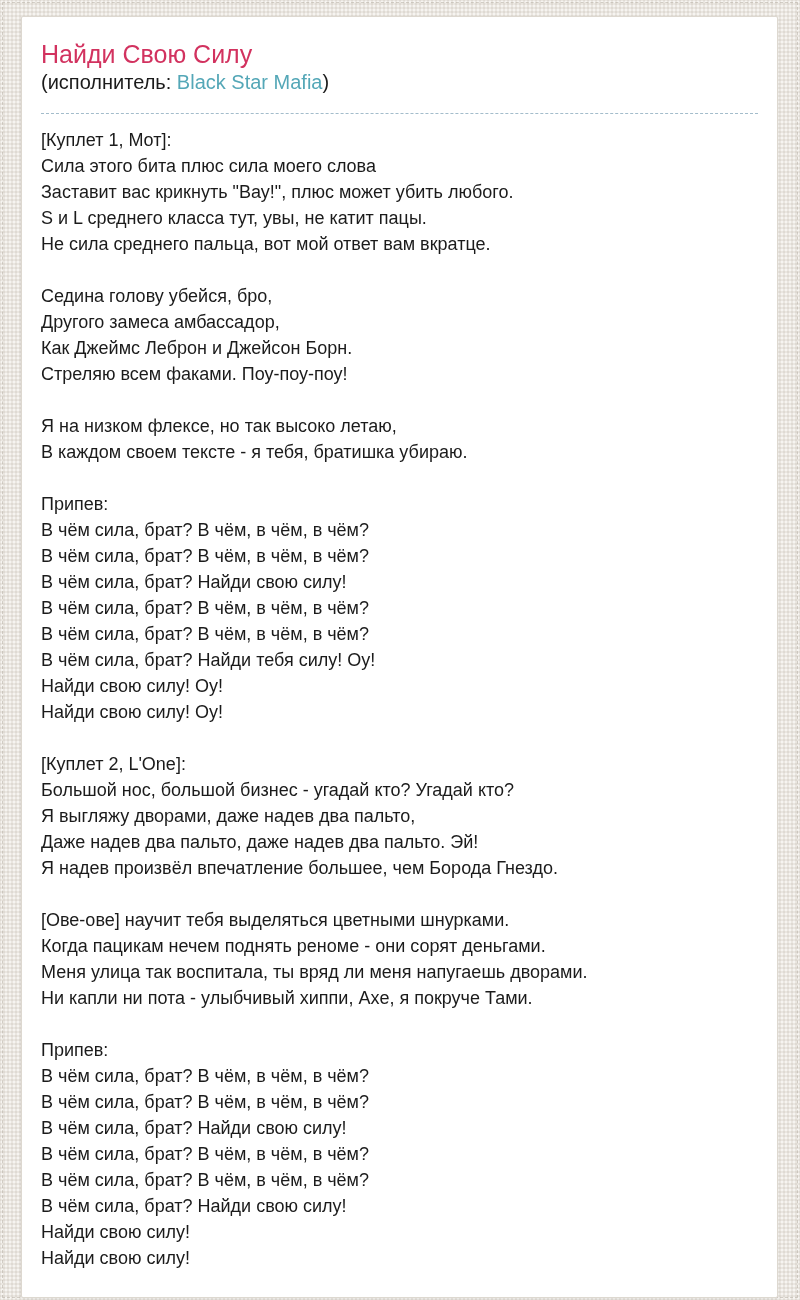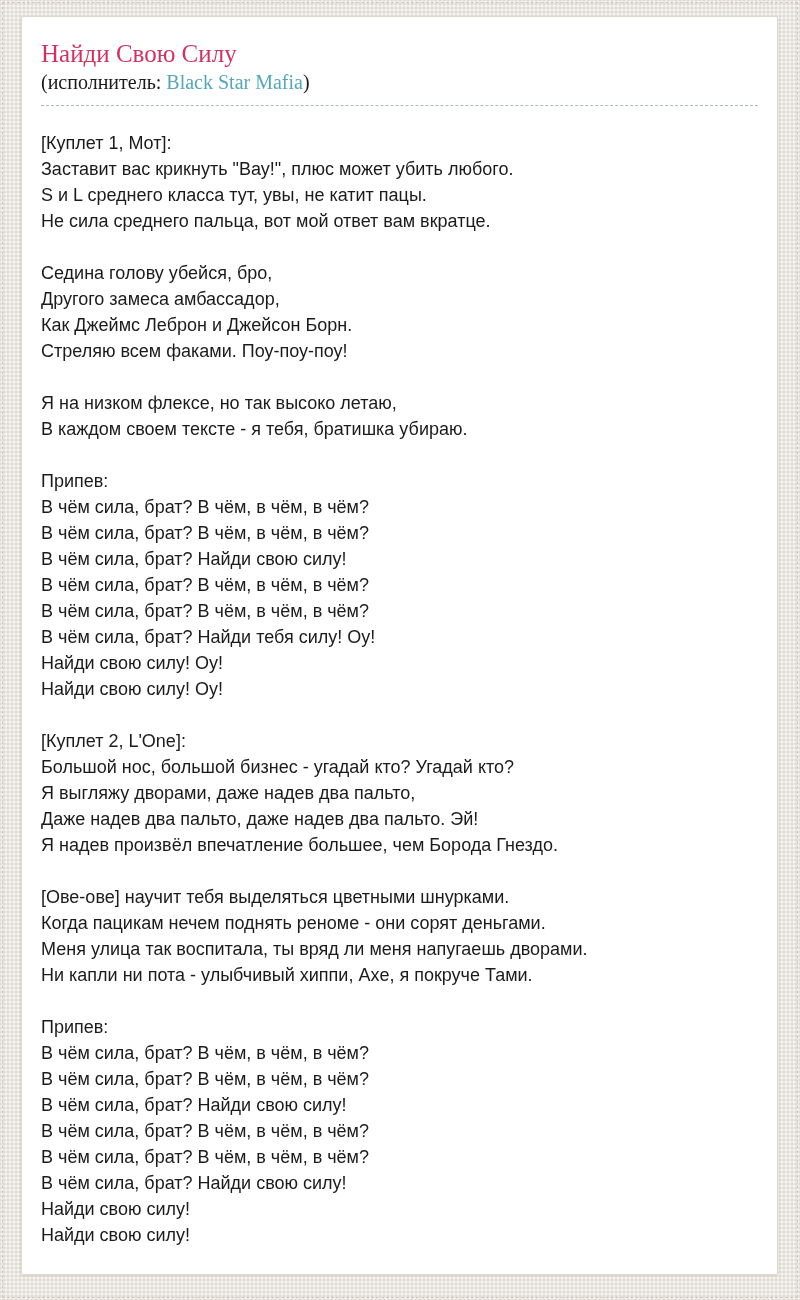--- a/index.html
+++ b/index.html
@@ -31,62 +31,62 @@
     min-height: 1257px;
     box-sizing: border-box;
     background: var(--card, #ffffff);
     border: 1px solid #ddd8d0;
     border-radius: 2px;
     box-shadow: 0 1px 3px rgba(0,0,0,0.07);
     padding: 22px 19px 26px 19px;
   }
   .card-header {
     border-bottom: 1px dashed var(--divider, #a3bccb);
-    padding-bottom: 12px;
-    font-family: Liberation Serif, serif;
+    padding-bottom: 20px;
   }
   h1.song-title {
     margin: 0;
     font-size: 25px;
     font-weight: 400;
     line-height: 30px;
     color: var(--title, #d2325f);
   }
   .artist-line {
     margin: 3px 0 0 0;
     font-size: 20px;
     line-height: 21px;
     color: var(--text, #222222);
   }
   .artist-link {
     color: var(--artist-link, #54a7b7);
     text-decoration: none;
     cursor: pointer;
   }
   .lyrics {
-    margin-top: 24px;
+    margin-top: 13px;
     font-size: 18px;
     line-height: 26px;
     color: var(--text, #1b1b1b);
   }
   .lyric-line { white-space: pre-wrap; }
 </style>
 </head>
 <body>
 
 <div class="page-edge"></div>
 
 <main class="card">
   <div class="card-header">
     <h1 class="song-title">Найди Свою Силу</h1>
     <p class="artist-line"><span>(исполнитель: </span><a class="artist-link" href="#">Black Star Mafia</a><span>)</span></p>
   </div>
 
   <div class="lyrics">
       <div class="lyric-line">[Куплет 1, Мот]:</div>
+      <div class="lyric-line">Сила этого бита плюс сила моего слова</div>
       <div class="lyric-line">Заставит вас крикнуть "Вау!", плюс может убить любого.</div>
       <div class="lyric-line">S и L среднего класса тут, увы, не катит пацы.</div>
       <div class="lyric-line">Не сила среднего пальца, вот мой ответ вам вкратце.</div>
       <div class="lyric-line">&nbsp;</div>
       <div class="lyric-line">Седина голову убейся, бро,</div>
       <div class="lyric-line">Другого замеса амбассадор,</div>
       <div class="lyric-line">Как Джеймс Леброн и Джейсон Борн.</div>
       <div class="lyric-line">Стреляю всем факами. Поу-поу-поу!</div>
       <div class="lyric-line">&nbsp;</div>
       <div class="lyric-line">Я на низком флексе, но так высоко летаю,</div>

